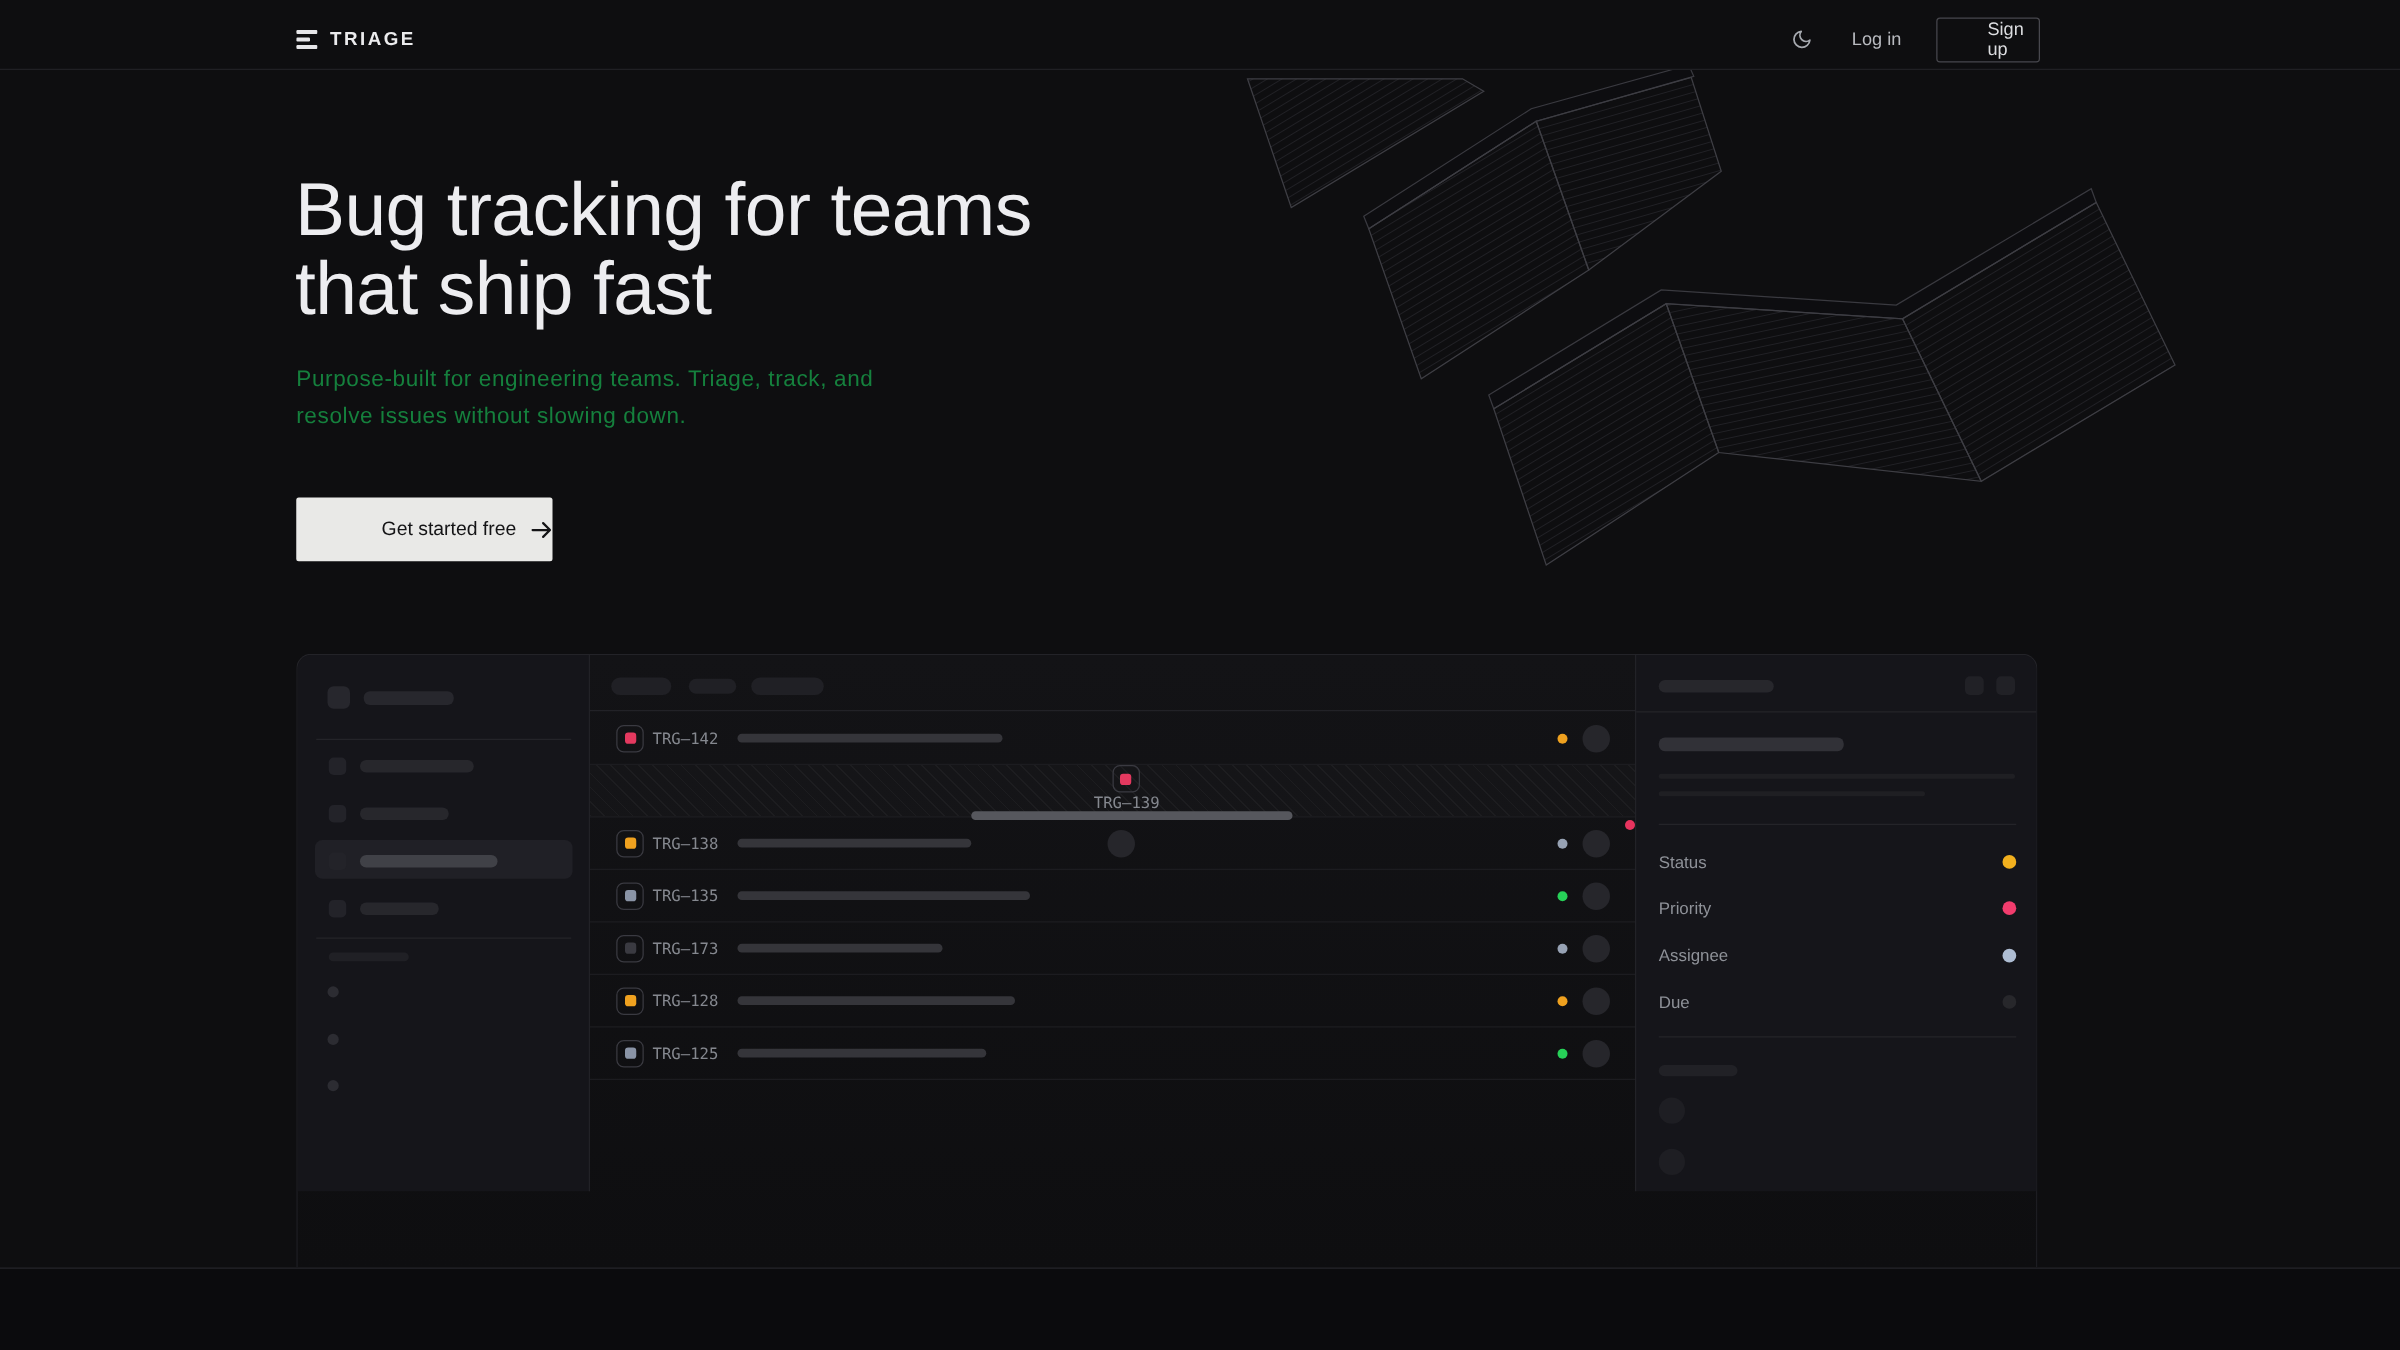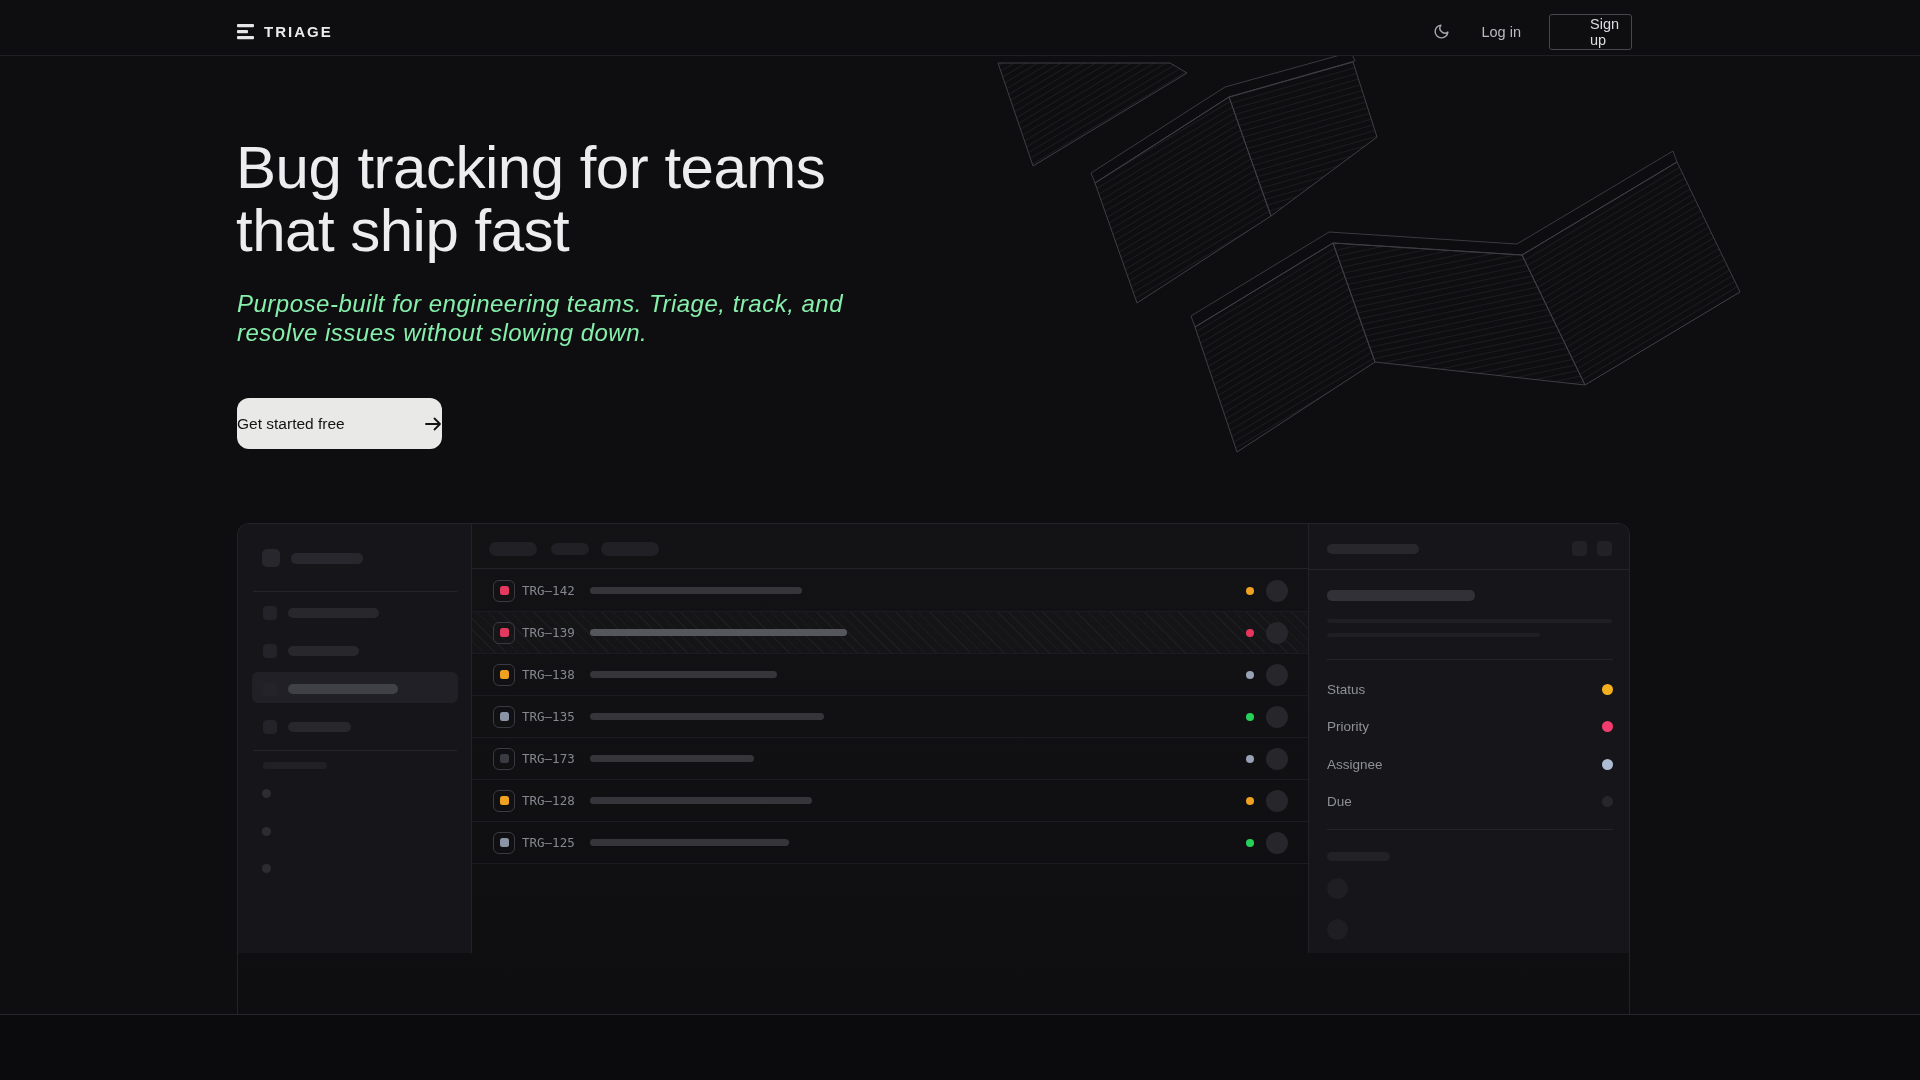--- a/index.html
+++ b/index.html
@@ -14,22 +14,22 @@
   .nav-right { position:absolute; right:288px; top:0; height:63px; display:flex; align-items:center; }
   .moon { width:17px; height:17px; margin-right:31px; cursor:pointer; }
   .login { font-size:14.5px; color:#b9bbc0; margin-right:28px; cursor:pointer; }
   .signup { width:83px; height:36px; border:1px solid #47474d; border-radius:3px; background:transparent; color:#dcdde0; font-size:14.5px; font-family:"Liberation Sans", sans-serif; display:flex; align-items:center; justify-content:center; cursor:pointer;padding-left:40px; }
 
   
   .wire { position:absolute; top:0; left:0; z-index:1; }
 
   
   .hero-title { position:absolute; left:236px; top:136px; font-size:60px; line-height:63px; font-weight:500; letter-spacing:-0.5px; color:#ededf0; z-index:2; }
-  .hero-sub { position:absolute; left:237px; top:289px; font-size:24px; line-height:29px; letter-spacing:0.5px; color:#86efac; z-index:2;font-style:italic; }
-  .cta { position:absolute; left:237px; top:398px; width:205px; height:51px; background:#e9e9e7; border:none; border-radius:12px; display:flex; align-items:center; justify-content:space-between; gap:12px; cursor:pointer; z-index:2; }
+  .hero-sub { position:absolute; left:237px; top:289px; font-size:18px; line-height:29px; letter-spacing:0.5px; color:#15803d; z-index:2; }
+  .cta { position:absolute; left:237px; top:398px; width:205px; height:51px; background:#e9e9e7; border:none; border-radius:2px; display:flex; align-items:center; justify-content:flex-end; gap:12px; cursor:pointer; z-index:2; }
   .cta-label { font-size:15.5px; font-weight:500; color:#141416; font-family:"Liberation Sans", sans-serif; }
   .cta-arrow { display:block; }
 
   
   .card { position:absolute; left:237px; top:523px; width:1393px; height:491px; background:linear-gradient(#131316, #0e0e10); border:1px solid #232328; border-bottom:none; border-radius:12px 12px 0 0; overflow:hidden; z-index:2; }
 
   
   .sb { position:absolute; left:0; top:0; width:234px; height:429px; background:#15151a; border-right:1px solid #222227; }
   .sb-ws { position:absolute; left:24px; top:25px; width:18px; height:18px; border-radius:5px; background:#27272d; }
   .sb-ws-bar { position:absolute; left:53px; top:29px; width:72px; height:11px; border-radius:5px; background:#27272d; }
@@ -39,21 +39,21 @@
   .sb-hl { position:absolute; left:14px; top:148px; width:206px; height:31px; border-radius:6px; background:#202026; }
   .sb-sec { position:absolute; left:25px; top:238px; width:64px; height:7px; border-radius:3.5px; background:#202025; }
   .sb-dot { position:absolute; left:24px; width:9px; height:9px; border-radius:50%; background:#2c2c32; }
 
   
   .mid { position:absolute; left:234px; top:0; width:836px; height:491px; }
   .mid-head { position:absolute; left:0; top:0; width:100%; height:45px; border-bottom:1px solid #222227; }
   .pill { position:absolute; border-radius:7px; background:#202025; }
   .rows { position:absolute; left:0; top:46px; width:100%; }
   .row { position:relative; width:100%; height:42px; border-bottom:1px solid #1c1c20; display:flex; align-items:center; padding-left:21px; }
-  .row.hatched { background-color:rgba(255,255,255,0.016); background-image:repeating-linear-gradient(45deg, rgba(255,255,255,0.034) 0px, rgba(255,255,255,0.034) 1px, transparent 1px, transparent 8px); }
+  .row.hatched { background-color:rgba(255,255,255,0.016); background-image:repeating-linear-gradient(45deg, rgba(255,255,255,0.034) 0px, rgba(255,255,255,0.034) 1px, transparent 1px, transparent 8px);flex-direction:column; }
   .ibox { width:22px; height:22px; border:1px solid #3a3a41; border-radius:6px; display:flex; align-items:center; justify-content:center; flex:none; }
   .ibox-in { width:9px; height:9px; border-radius:2.5px; }
   .iid { width:58px; margin-left:7px; font-family:"DejaVu Sans Mono", monospace; font-size:12.5px; color:#85888f; flex:none; }
   .ibar { height:7px; border-radius:3.5px; margin-left:10px; flex:none; }
   .rdot { width:8px; height:8px; border-radius:50%; margin-left:auto; flex:none; }
   .rav { width:22px; height:22px; border-radius:50%; background:#26262b; margin-left:12px; margin-right:20px; flex:none; }
 
   
   .det { position:absolute; left:1070px; top:0; width:323px; height:429px; background:#15151a; border-left:1px solid #222227; }
   .det-head-bar { position:absolute; left:18px; top:20px; width:92px; height:10px; border-radius:5px; background:#27272c; }

